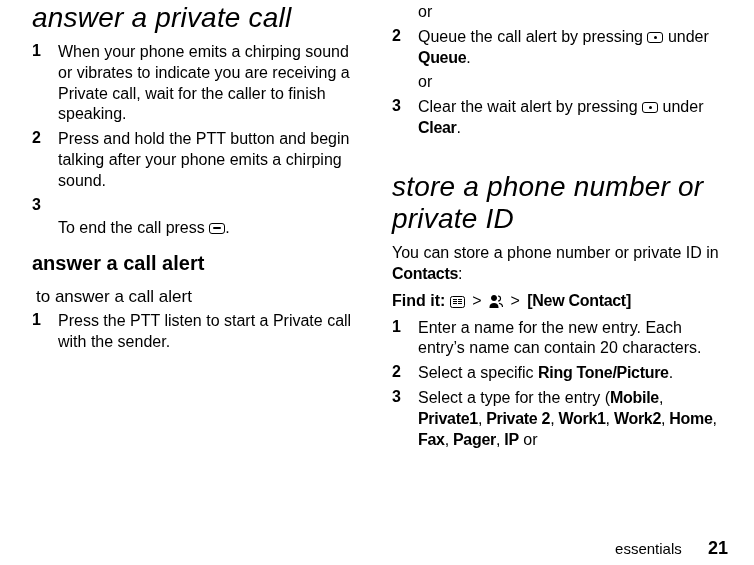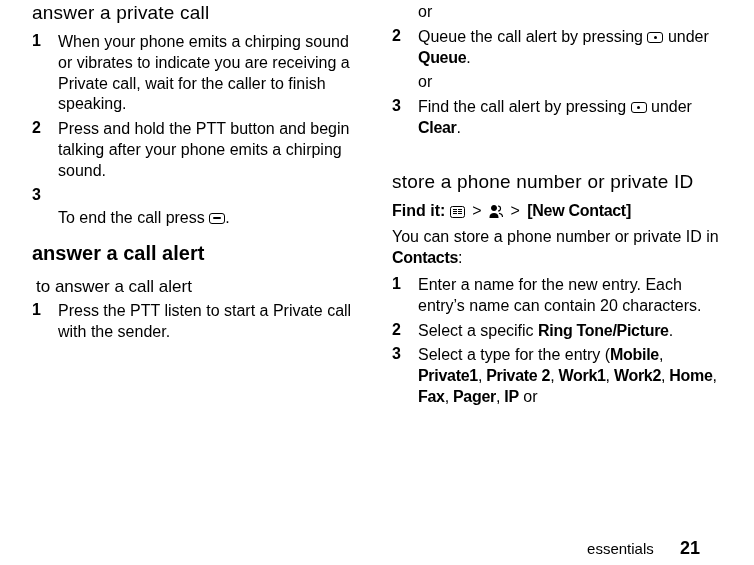--- a/index.html
+++ b/index.html
@@ -19,23 +19,24 @@
   .columns {
     display: flex;
     column-gap: 30px;
     padding-top: 2px;
   }
   .col {
     width: 330px;
   }
   h1 {
     font-weight: 400;
-    font-size: 19px;
+    font-size: 28px;
     margin: 0 0 8px 0;
     letter-spacing: 0.2px;
+    font-style: italic;
   }
   h2 {
     font-weight: 700;
     font-size: 20px;
     margin: 14px 0 8px 0;
   }
   h3 {
     font-weight: 400;
     font-size: 17px;
     margin: 12px 0 4px 4px;
@@ -116,21 +117,21 @@
   .icon-menu::after { left:7px; top:2.5px; box-shadow: 0 2px 0 #000, 0 4px 0 #000; }
   .icon-contacts {
     display:inline-block; vertical-align:-3px; position:relative;
     width:14px; height:15px;
   }
   .icon-contacts svg { width:14px; height:15px; }
   .gt { display:inline-block; padding:0 3px; font-weight:400; }
   .footer {
     position:absolute;
     bottom:6px;
-    right:54px;
+    right:26px;
     font-size:15px;
   }
   .footer .pn { font-weight:700; font-size:18px; margin-left:22px; }
 </style>
 </head>
 <body>
 
 <div class="page">
   <div class="columns">
 
@@ -173,47 +174,47 @@
           <span> under </span>
           <span class="cond">Queue</span><span>.</span>
         </div>
       </div>
 
       <div class="step-body-indent">or</div>
 
       <div class="step">
         <div class="step-num">3</div>
         <div class="step-body">
-          <span>Find the call alert by pressing </span>
+          <span>Clear the wait alert by pressing </span>
           <span class="icon-key dot"></span>
           <span> under </span>
           <span class="cond">Clear</span><span>.</span>
         </div>
       </div>
 
       <h1 style="margin-top:32px; line-height:1.15;">store a phone number or private ID</h1>
+
+      <p>
+        <span>You can store a phone number or private ID in </span><span class="cond">Contacts</span><span>:</span>
+      </p>
 
       <p>
         <span class="finditlabel">Find it:</span>
         <span class="icon-menu"></span>
         <span class="gt">&gt;</span>
         <span class="icon-contacts">
           <svg viewBox="0 0 14 15">
               <path d="M5 1c2 0 3 1.5 3 3s-1 3-3 3-3-1.5-3-3 1-3 3-3zm-4.5 12c0-2.5 2-4 4.5-4s4.5 1.5 4.5 4v1H.5v-1z" fill="#000"></path>
               <path d="M9 2c1.7 0 2.5 1.2 2.5 2.5S10.7 7 9 7M13.5 13c0-2-1.6-3.3-3.5-3.6" fill="none" stroke="#000" stroke-width="1.2"></path>
             </svg>
         </span>
         <span class="gt">&gt;</span>
         <span class="cond">[New Contact]</span>
       </p>
 
-      <p>
-        <span>You can store a phone number or private ID in </span><span class="cond">Contacts</span><span>:</span>
-      </p>
-
       <div class="step">
         <div class="step-num">1</div>
         <div class="step-body">Enter a name for the new entry. Each entry’s name can contain 20 characters.</div>
       </div>
       <div class="step">
         <div class="step-num">2</div>
         <div class="step-body">
           <span>Select a specific </span><span class="cond">Ring Tone/Picture</span><span>.</span>
         </div>
       </div>

